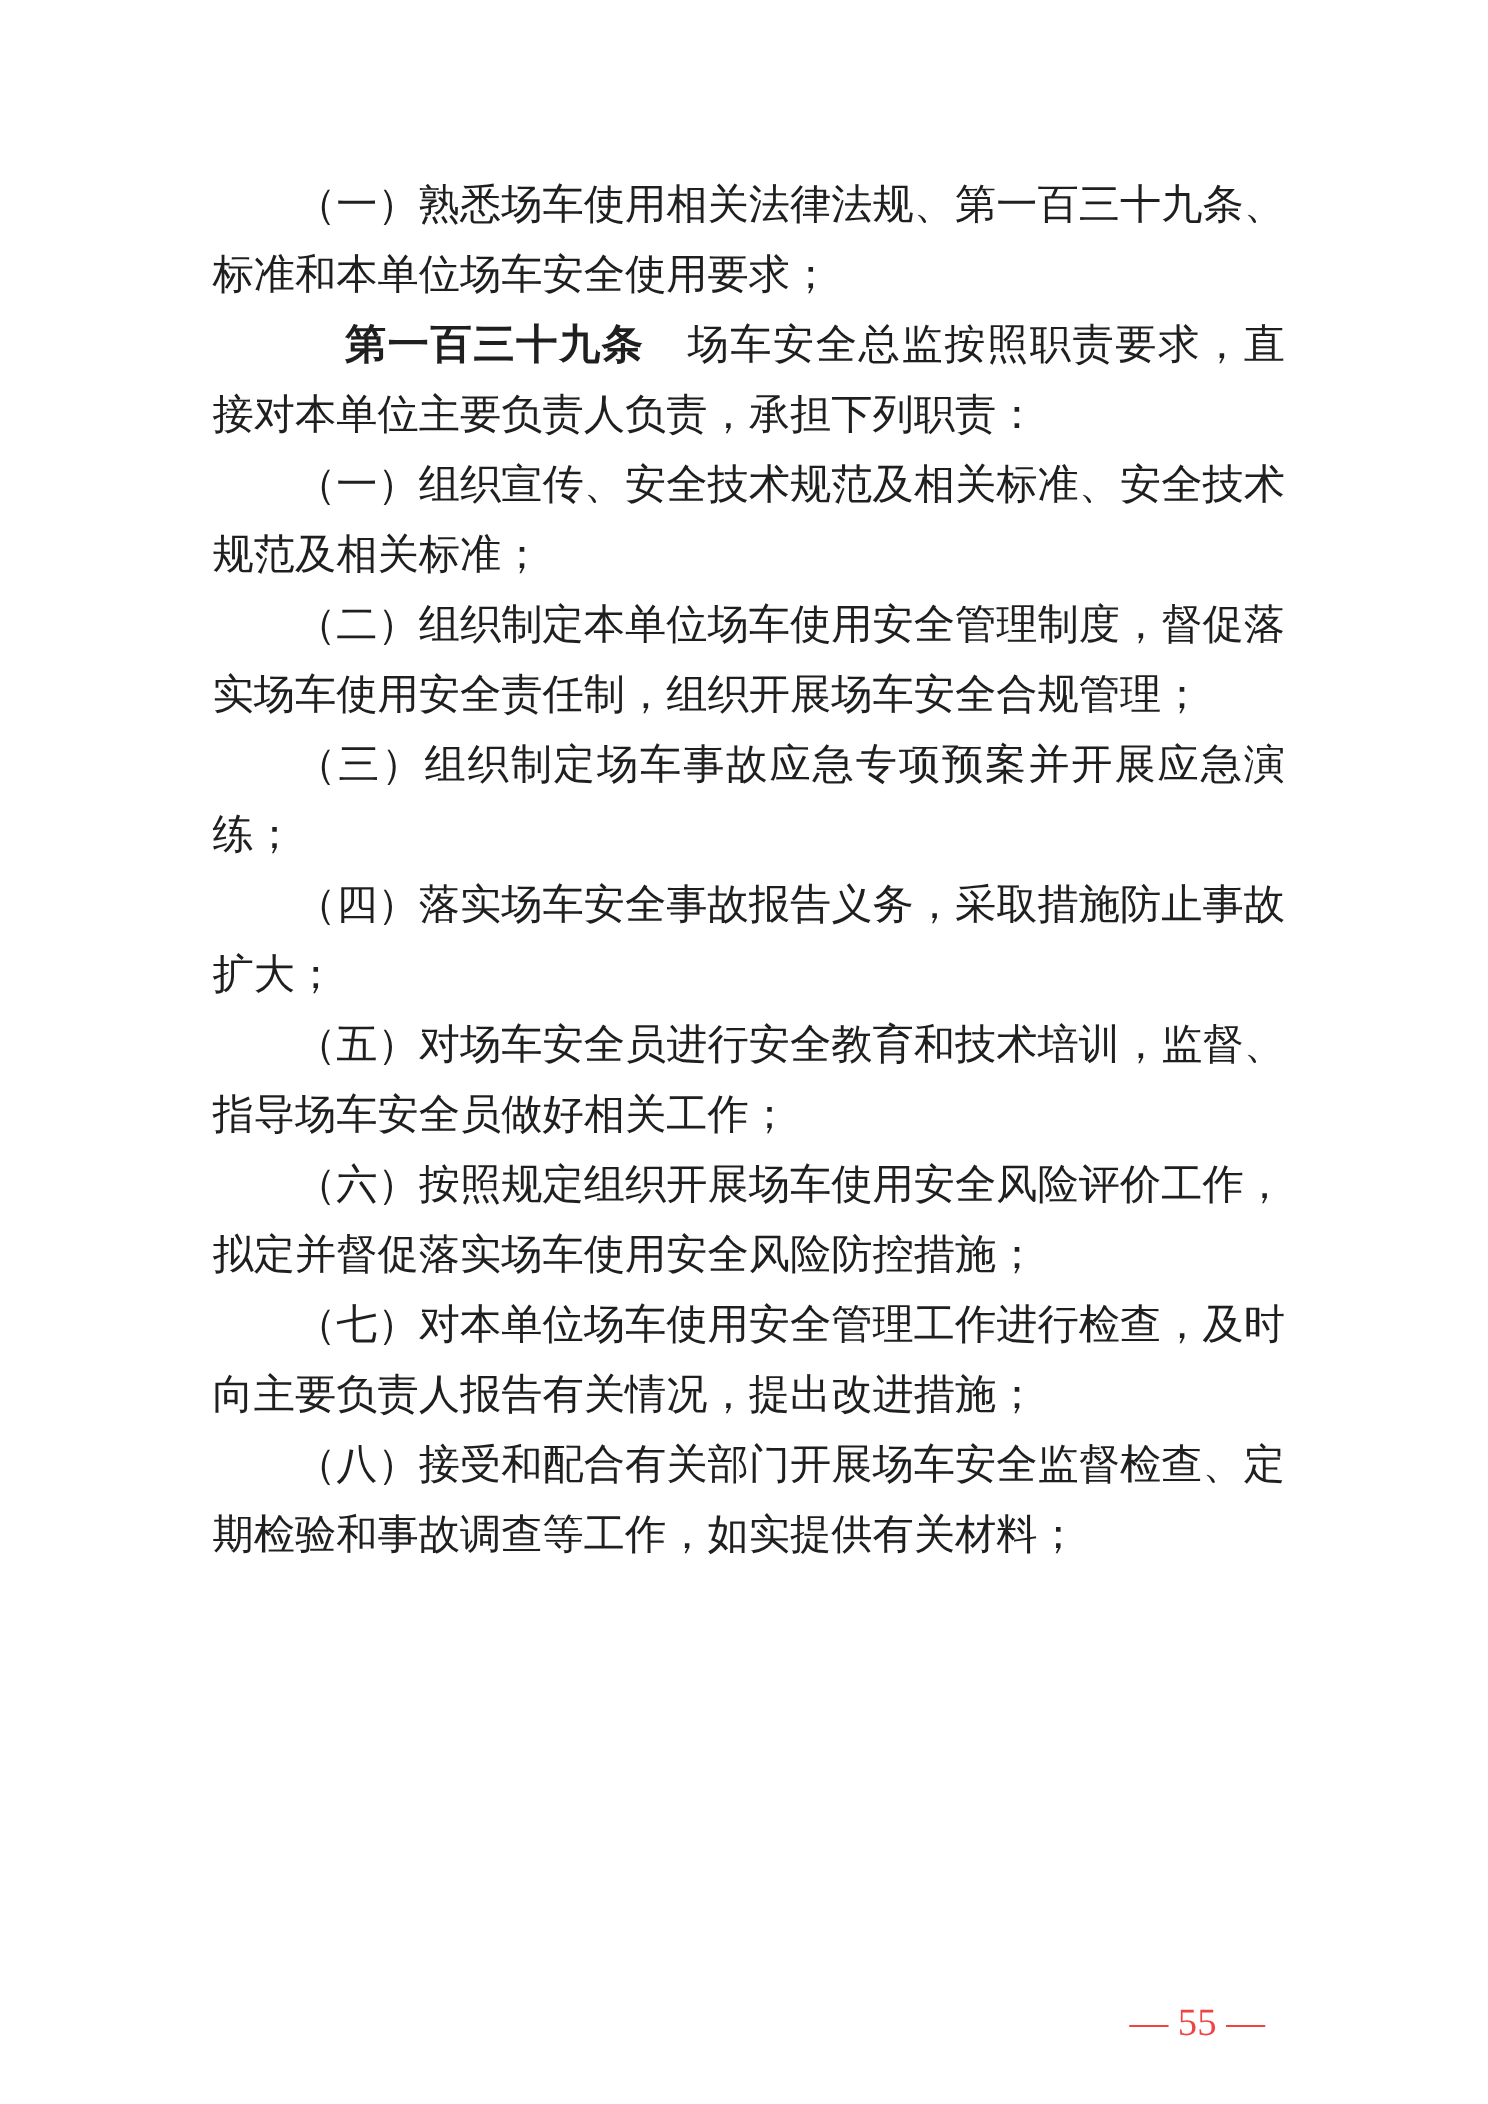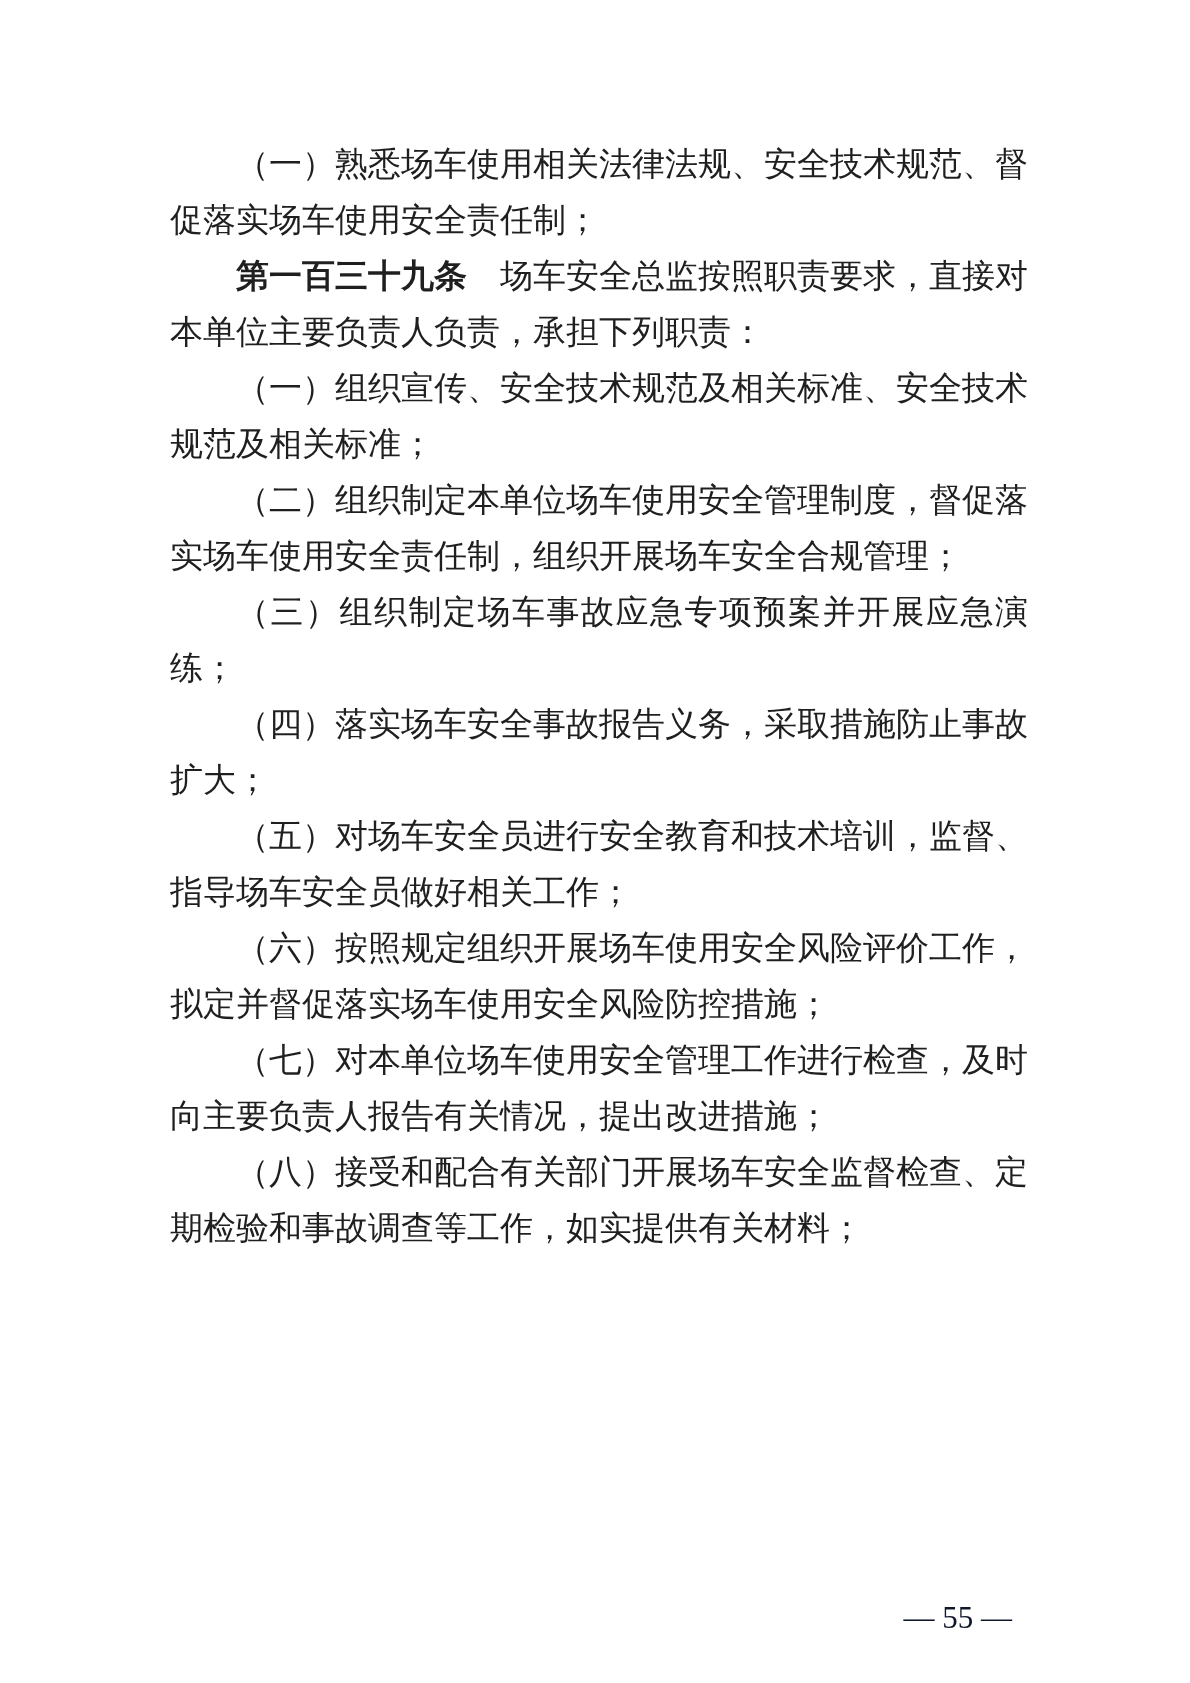--- a/index.html
+++ b/index.html
@@ -30,37 +30,38 @@
     text-spacing-trim: space-all;
     letter-spacing: 0;
   }
   .para {
     margin: 0;
     padding: 0;
     text-indent: 2em;
   }
   .para b {
     font-weight: bold;
+    margin-left: 40px;
   }
   .footer {
     position: absolute;
     top: 1558px;
     right: 178px;
     font-size: 31px;
     line-height: 40px;
-    color: #0f172a;
+    color: #ef4444;
     white-space: pre;
   }
 </style>
 </head>
 <body>
 
 <div class="page">
   <main class="content">
-      <p class="para"><span>（一）熟悉场车使用相关法律法规、安全技术规范、督促落实场车使用安全责任制；</span></p>
+      <p class="para"><span>（一）熟悉场车使用相关法律法规、第一百三十九条、标准和本单位场车安全使用要求；</span></p>
       <p class="para"><b>第一百三十九条</b><span>　场车安全总监按照职责要求，直接对本单位主要负责人负责，承担下列职责：</span></p>
       <p class="para"><span>（一）组织宣传、安全技术规范及相关标准、安全技术规范及相关标准；</span></p>
       <p class="para"><span>（二）组织制定本单位场车使用安全管理制度，督促落实场车使用安全责任制，组织开展场车安全合规管理；</span></p>
       <p class="para"><span>（三）组织制定场车事故应急专项预案并开展应急演练；</span></p>
       <p class="para"><span>（四）落实场车安全事故报告义务，采取措施防止事故扩大；</span></p>
       <p class="para"><span>（五）对场车安全员进行安全教育和技术培训，监督、指导场车安全员做好相关工作；</span></p>
       <p class="para"><span>（六）按照规定组织开展场车使用安全风险评价工作，拟定并督促落实场车使用安全风险防控措施；</span></p>
       <p class="para"><span>（七）对本单位场车使用安全管理工作进行检查，及时向主要负责人报告有关情况，提出改进措施；</span></p>
       <p class="para"><span>（八）接受和配合有关部门开展场车安全监督检查、定期检验和事故调查等工作，如实提供有关材料；</span></p>
     </main>

